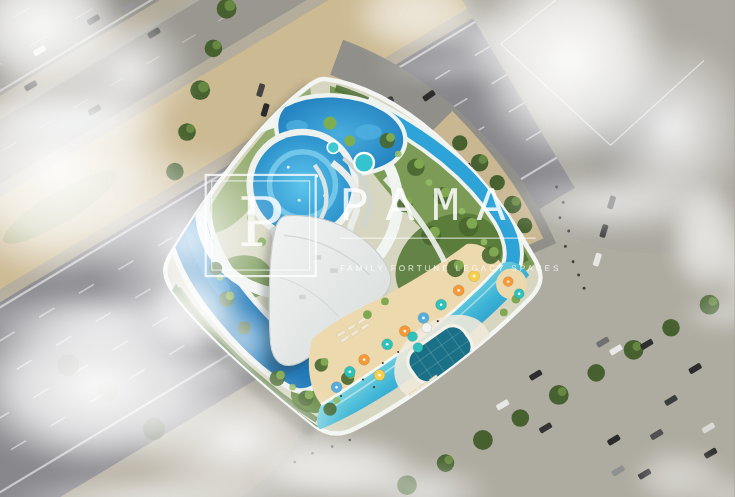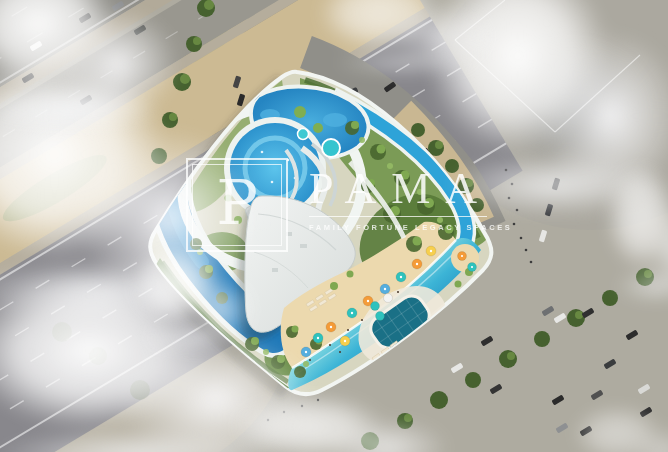--- a/index.html
+++ b/index.html
@@ -12,24 +12,24 @@
       radial-gradient(closest-side at 50% 85%, rgba(248,249,251,.78) 0%, rgba(255,255,255,0) 70%);}
   .cloud-dark{position:absolute;pointer-events:none;z-index:2;filter:blur(13px);
     background:radial-gradient(closest-side, rgba(96,102,108,.55), rgba(96,102,108,0) 75%);}
   .survey{position:absolute;left:0;top:0;z-index:3;}
   
   .watermark{position:absolute;left:186px;top:158px;z-index:4;display:flex;gap:21px;color:rgba(255,255,255,.82);pointer-events:none;}
   .wm-box{width:102px;height:94px;border:2px solid rgba(255,255,255,.78);position:relative;display:flex;align-items:center;justify-content:center;box-sizing:border-box;}
   .wm-box::after{content:"";position:absolute;inset:4px;border:1px solid rgba(255,255,255,.72);}
   .wm-monogram{font-family:"DejaVu Serif",serif;font-size:62px;line-height:1;transform:translateY(-2px);}
   .wm-text{padding-top:9px;}
-  .wm-brand{font-family:Liberation Serif, serif;font-size:44px;line-height:1;letter-spacing:15px;white-space:nowrap;color:rgba(255,255,255,.85);}
+  .wm-brand{font-family:Liberation Mono, monospace;font-size:44px;line-height:1;letter-spacing:15px;white-space:nowrap;color:rgba(255,255,255,.85);}
   .wm-sub{font-family:"DejaVu Serif",serif;font-size:12px;letter-spacing:14px;margin-top:7px;white-space:nowrap;}
   .wm-line{height:1px;background:rgba(255,255,255,.75);width:178px;margin-top:5px;}
-  .wm-tagline{font-size:7.5px;letter-spacing:2.6px;margin-top:6px;white-space:nowrap;color:rgba(255,255,255,.78);font-weight:bold;}
+  .wm-tagline{font-size:7.5px;letter-spacing:2.6px;margin-top:22px;white-space:nowrap;color:rgba(255,255,255,.78);}
 </style>
 </head>
 <body>
 
 <div class="scene">
 
 <svg class="render" width="668" height="452" viewBox="0 0 668 452">
   <defs>
     <clipPath id="plotClip">
       <path d="M 297 72 C 360 80 438 148 484 232 C 494 248 494 258 483 270 C 446 308 378 362 322 390 C 308 397 296 395 285 386 C 238 348 180 298 158 266 C 148 252 148 242 156 230 C 186 180 238 108 282 77 C 288 73 292 71 297 72 Z"></path>

